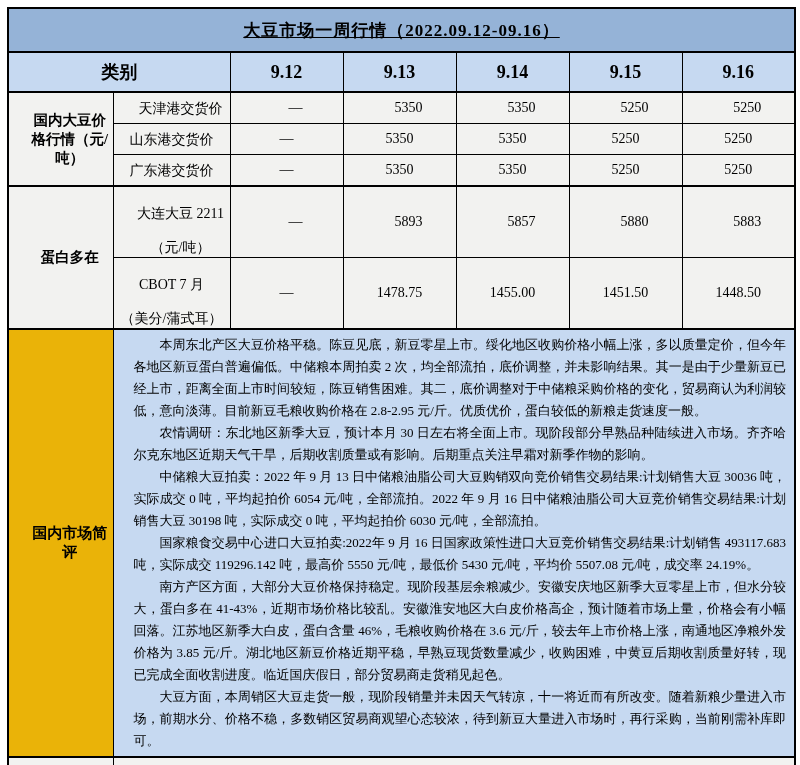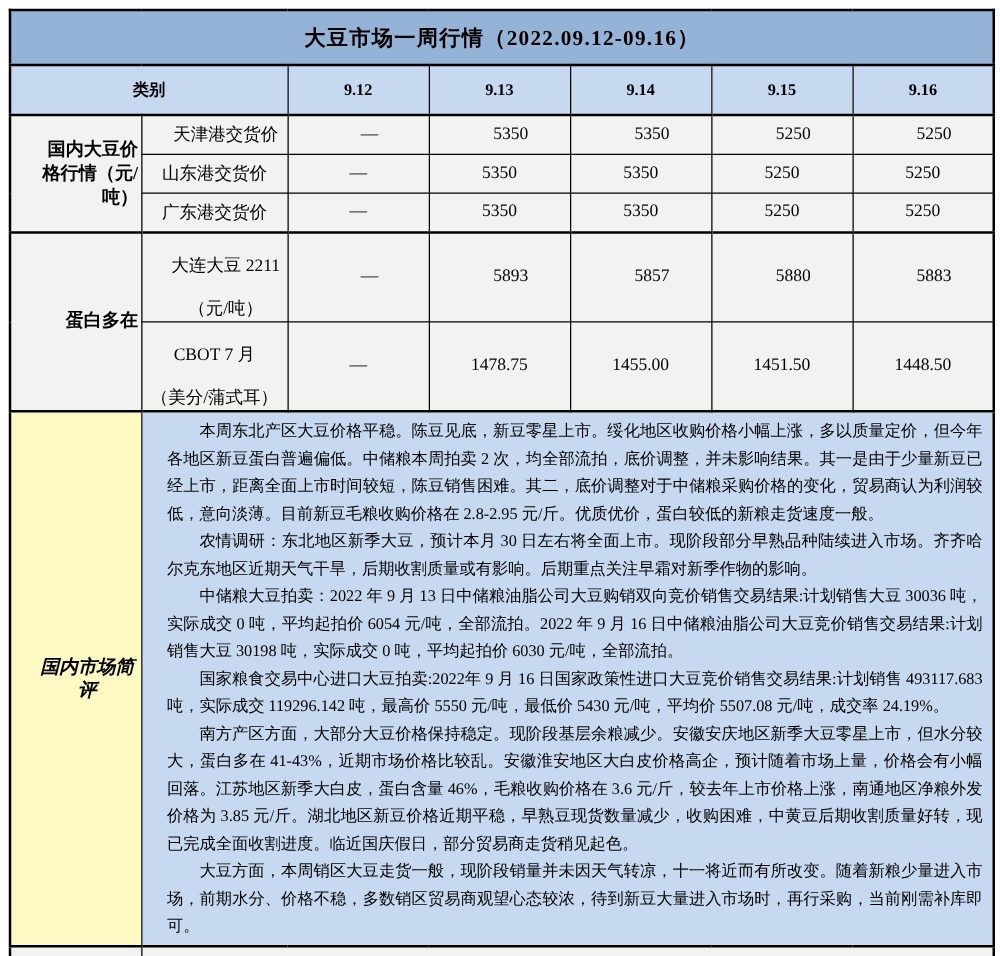--- a/index.html
+++ b/index.html
@@ -28,44 +28,43 @@
     font-size:14px;
     overflow:hidden;
   }
   tr.title-row td{
     height:40px;
     background:#95b3d7;
     font-weight:bold;
     font-size:17px;
     letter-spacing:1px;
     border-bottom:2px solid #000;
+    text-decoration:underline;
   }
   tr.header-row td{
     height:36px;
     background:#c6d9f1;
     font-weight:bold;
-    font-size:13px;
+    font-size:18px;
     border-bottom:2px solid #000;
     margin-left:30px;
   }
   tr.data-row td{height:28px;}
   td.group-label{
     font-weight:bold;
     font-size:14.5px;
     line-height:19px;
-    text-align:right;
   }
   td.sub-label{font-size:14px;line-height:17px;}
   .two-line div{line-height:16px;margin-top:18px;}
   tr.sep-top td{border-top:2px solid #000;padding-left:20px;}
   td.review-label{
-    background:#fef9c3;
+    background:#eab308;
     font-weight:bold;
     font-size:15px;
-    font-style:italic;
   }
   td.review-body{
     background:#c6d9f1;
     text-align:left;
     vertical-align:top;
     padding:4px 8px 4px 8px;
   }
   td.news-label{
     background:#f2f2f0;
     font-weight:bold;

